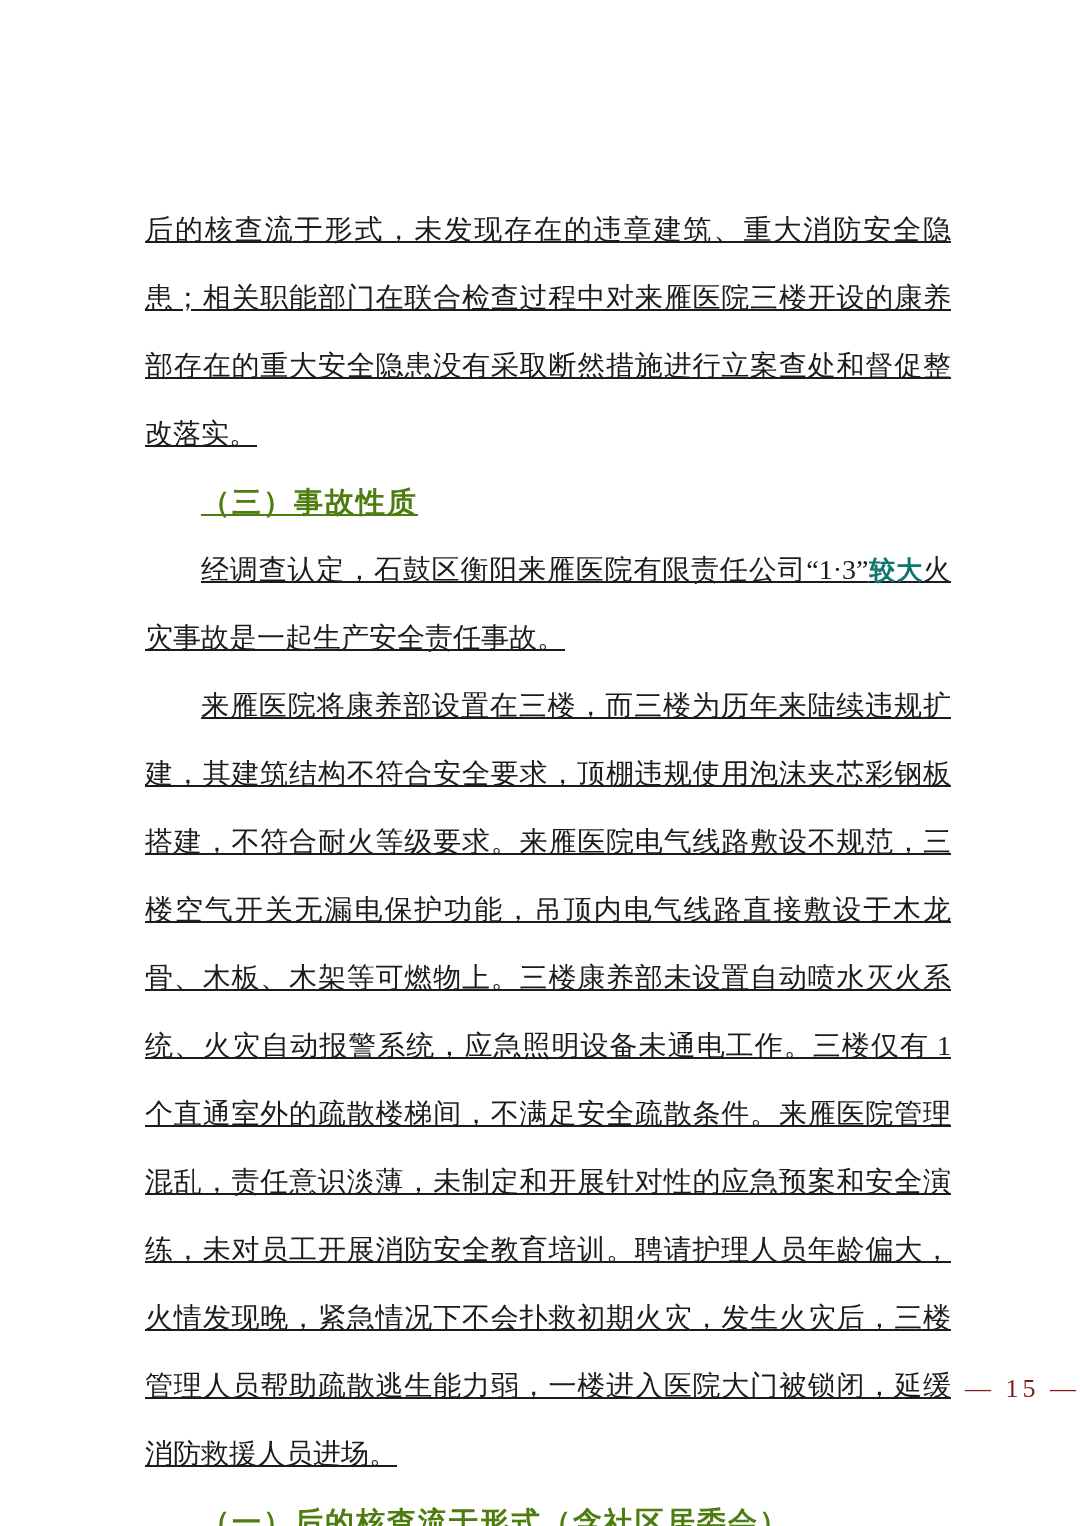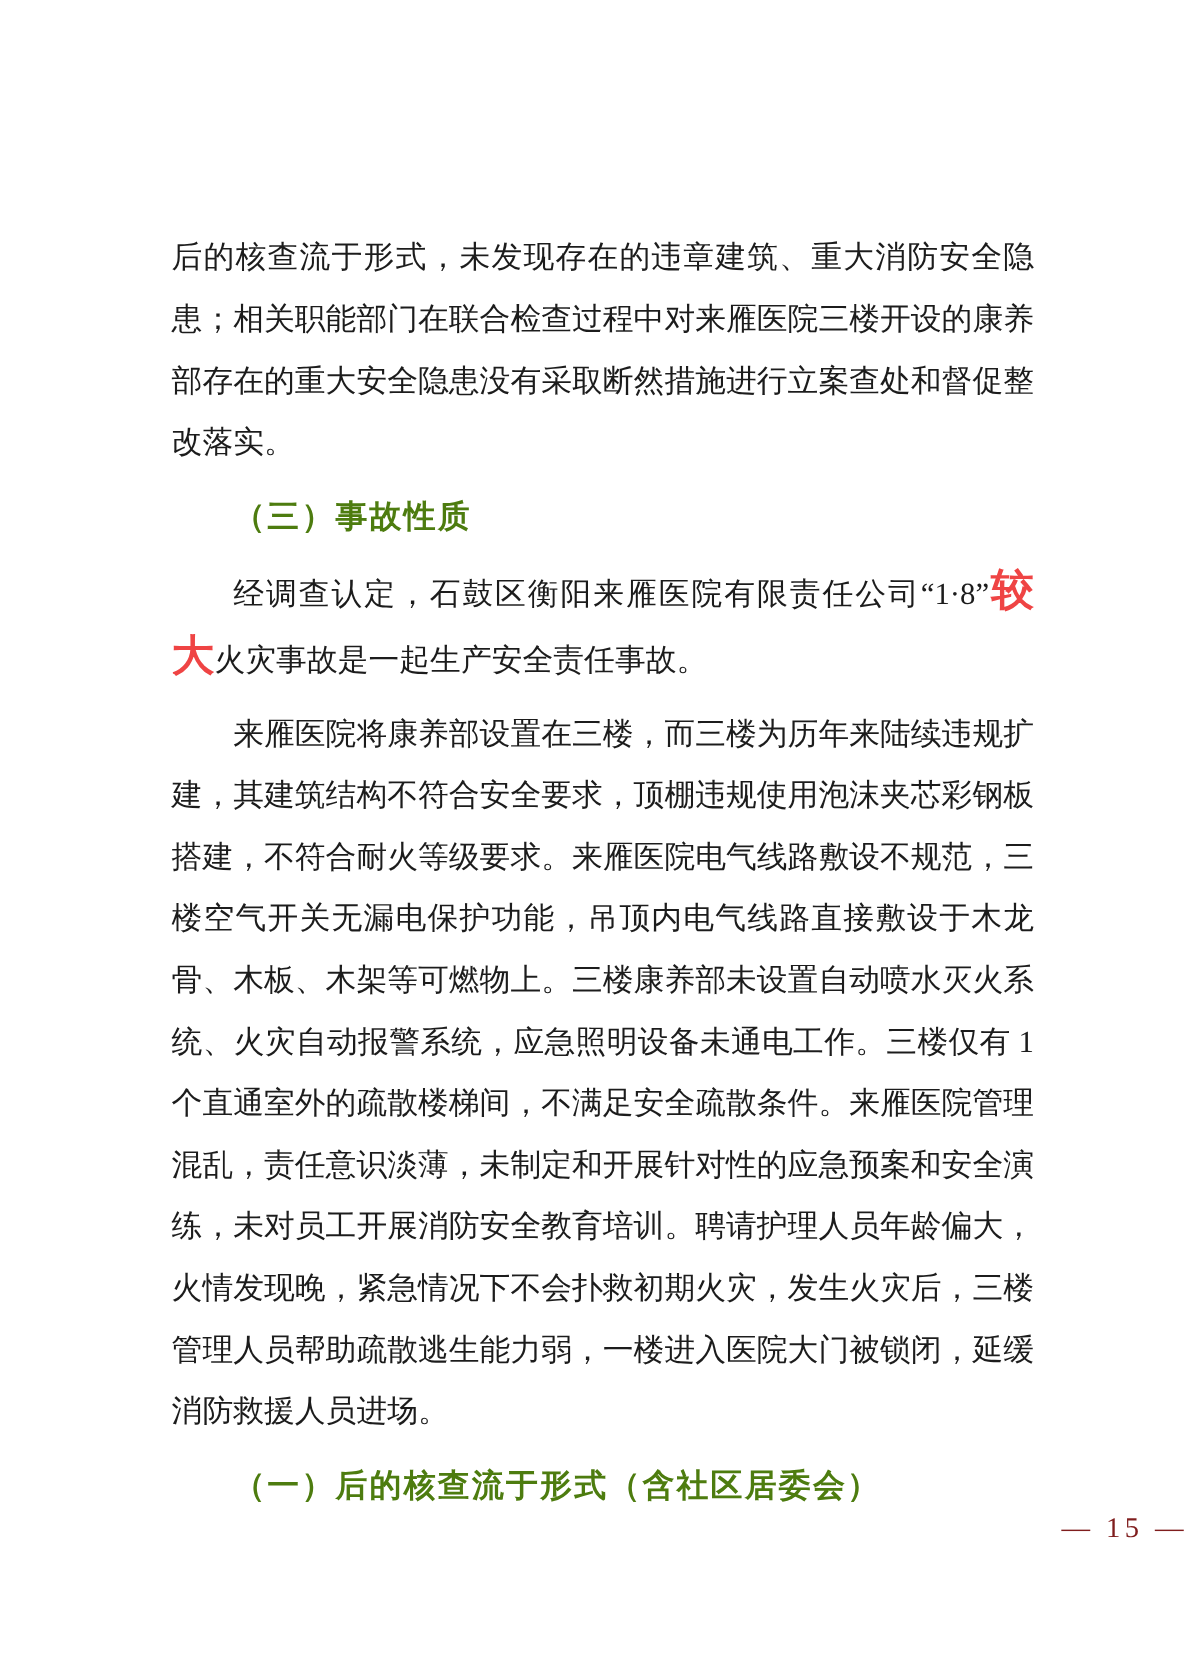--- a/index.html
+++ b/index.html
@@ -16,27 +16,28 @@
     font-family: "Liberation Serif", "DejaVu Serif", serif;
     color: #1c1c1c;
   }
   .content {
     position: absolute;
     left: 145px;
     top: 196px;
     width: 806px;
   }
   .content p {
-    margin: 11px;
+    margin: 0;
     padding: 0;
     font-size: 28px;
-    line-height: 56px;
+    line-height: 68px;
     text-align: justify;
     text-justify: inter-character;
     word-break: break-all;
+    text-decoration: underline;
   }
   p.body {
     text-indent: 56px;
     font-family: "Liberation Serif", "DejaVu Serif", serif;
   }
   p.body.no-indent {
     text-indent: 0;
   }
   p.heading-main {
     text-indent: 56px;
@@ -52,40 +53,40 @@
     font-family: "Liberation Serif", "DejaVu Serif", serif;
     font-weight: bold;
     font-size: 29px;
     color: #4d7c0f;
     letter-spacing: 2px;
   }
   .seg-normal { }
   .seg-hei-bold {
     font-family: "Liberation Sans", "DejaVu Sans", sans-serif;
     font-weight: bold;
-    font-size: 39px;
-    color: #ef4444;
+    font-size: 26px;
+    color: #0f766e;
   }
   .footer {
     position: absolute;
     left: 0;
     top: 1374px;
     width: 100%;
     text-align: right;
     font-family: "Liberation Serif", "DejaVu Serif", serif;
     font-size: 26px;
     color: #7f1d1d;
     letter-spacing: 4px;
   }
 </style>
 </head>
 <body>
 
 <div class="page">
   <div class="content">
       <p class="body no-indent"><span class="seg-normal">后的核查流于形式，未发现存在的违章建筑、重大消防安全隐患；相关职能部门在联合检查过程中对来雁医院三楼开设的康养部存在的重大安全隐患没有采取断然措施进行立案查处和督促整改落实。</span></p>
       <p class="heading-sub"><span class="seg-normal">（三）事故性质</span></p>
-      <p class="body"><span class="seg-normal">经调查认定，石鼓区衡阳来雁医院有限责任公司“1·8”</span><span class="seg-hei-bold">较大</span><span class="seg-normal">火灾事故是一起生产安全责任事故。</span></p>
+      <p class="body"><span class="seg-normal">经调查认定，石鼓区衡阳来雁医院有限责任公司“1·3”</span><span class="seg-hei-bold">较大</span><span class="seg-normal">火灾事故是一起生产安全责任事故。</span></p>
       <p class="body"><span class="seg-normal">来雁医院将康养部设置在三楼，而三楼为历年来陆续违规扩建，其建筑结构不符合安全要求，顶棚违规使用泡沫夹芯彩钢板搭建，不符合耐火等级要求。来雁医院电气线路敷设不规范，三楼空气开关无漏电保护功能，吊顶内电气线路直接敷设于木龙骨、木板、木架等可燃物上。三楼康养部未设置自动喷水灭火系统、火灾自动报警系统，应急照明设备未通电工作。三楼仅有 1 个直通室外的疏散楼梯间，不满足安全疏散条件。来雁医院管理混乱，责任意识淡薄，未制定和开展针对性的应急预案和安全演练，未对员工开展消防安全教育培训。聘请护理人员年龄偏大，火情发现晚，紧急情况下不会扑救初期火灾，发生火灾后，三楼管理人员帮助疏散逃生能力弱，一楼进入医院大门被锁闭，延缓消防救援人员进场。</span></p>
       <p class="heading-sub"><span class="seg-normal">（一）后的核查流于形式（含社区居委会）</span></p>
     </div>
   <div class="footer">— 15 —</div>
 </div>
 
 </body></html>

